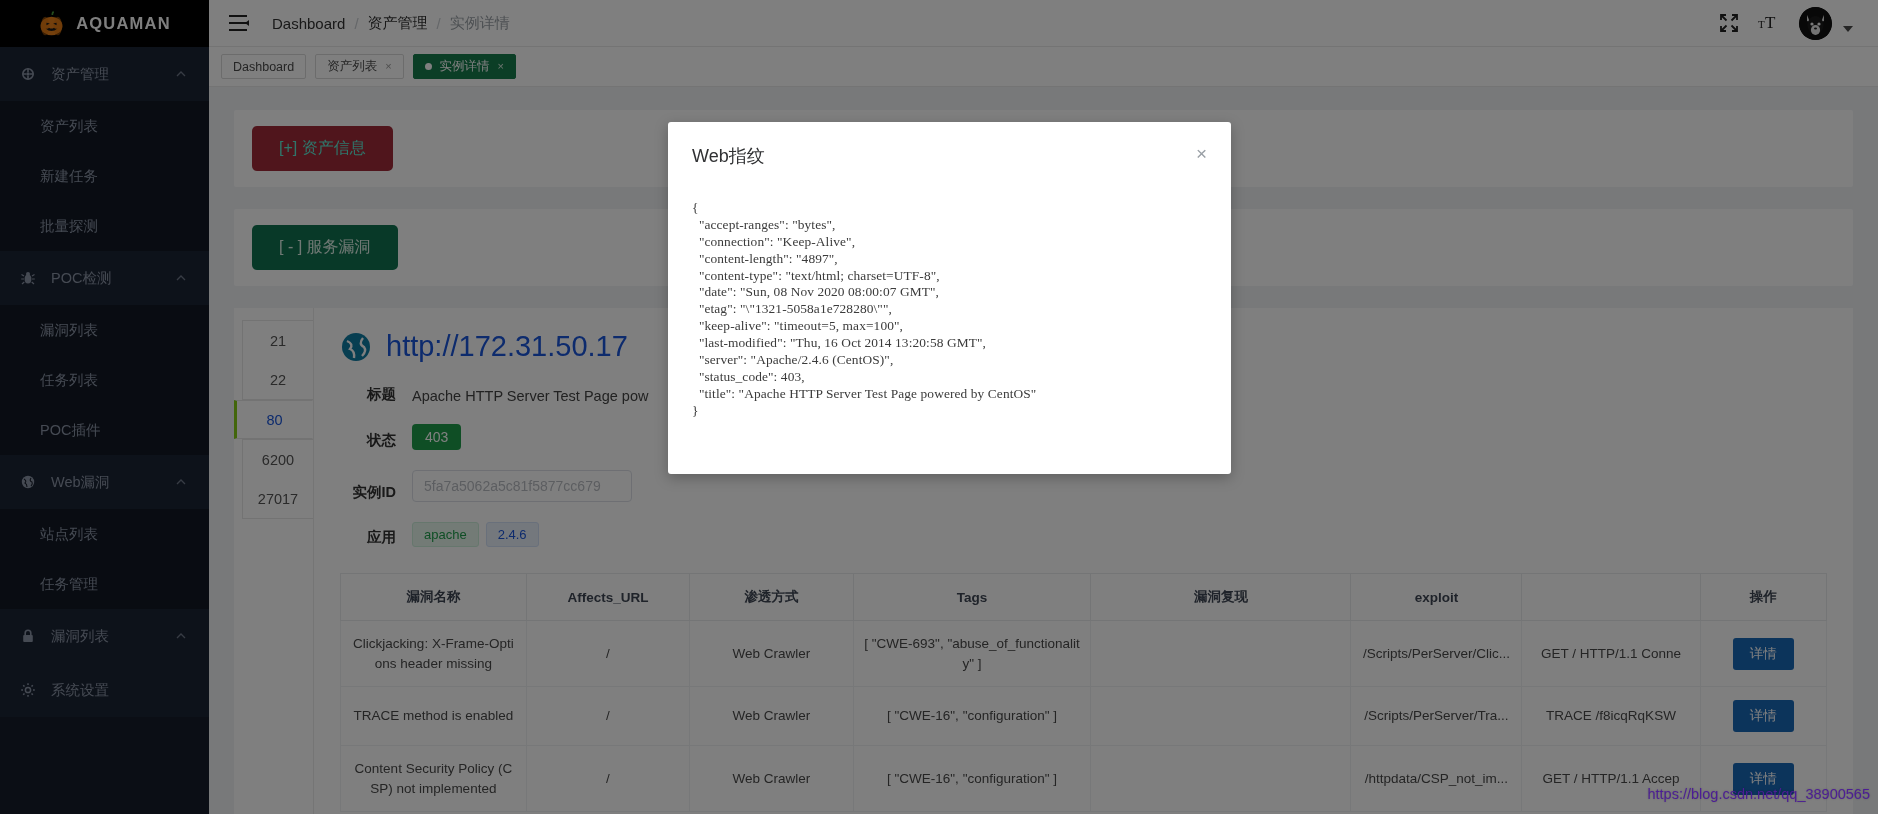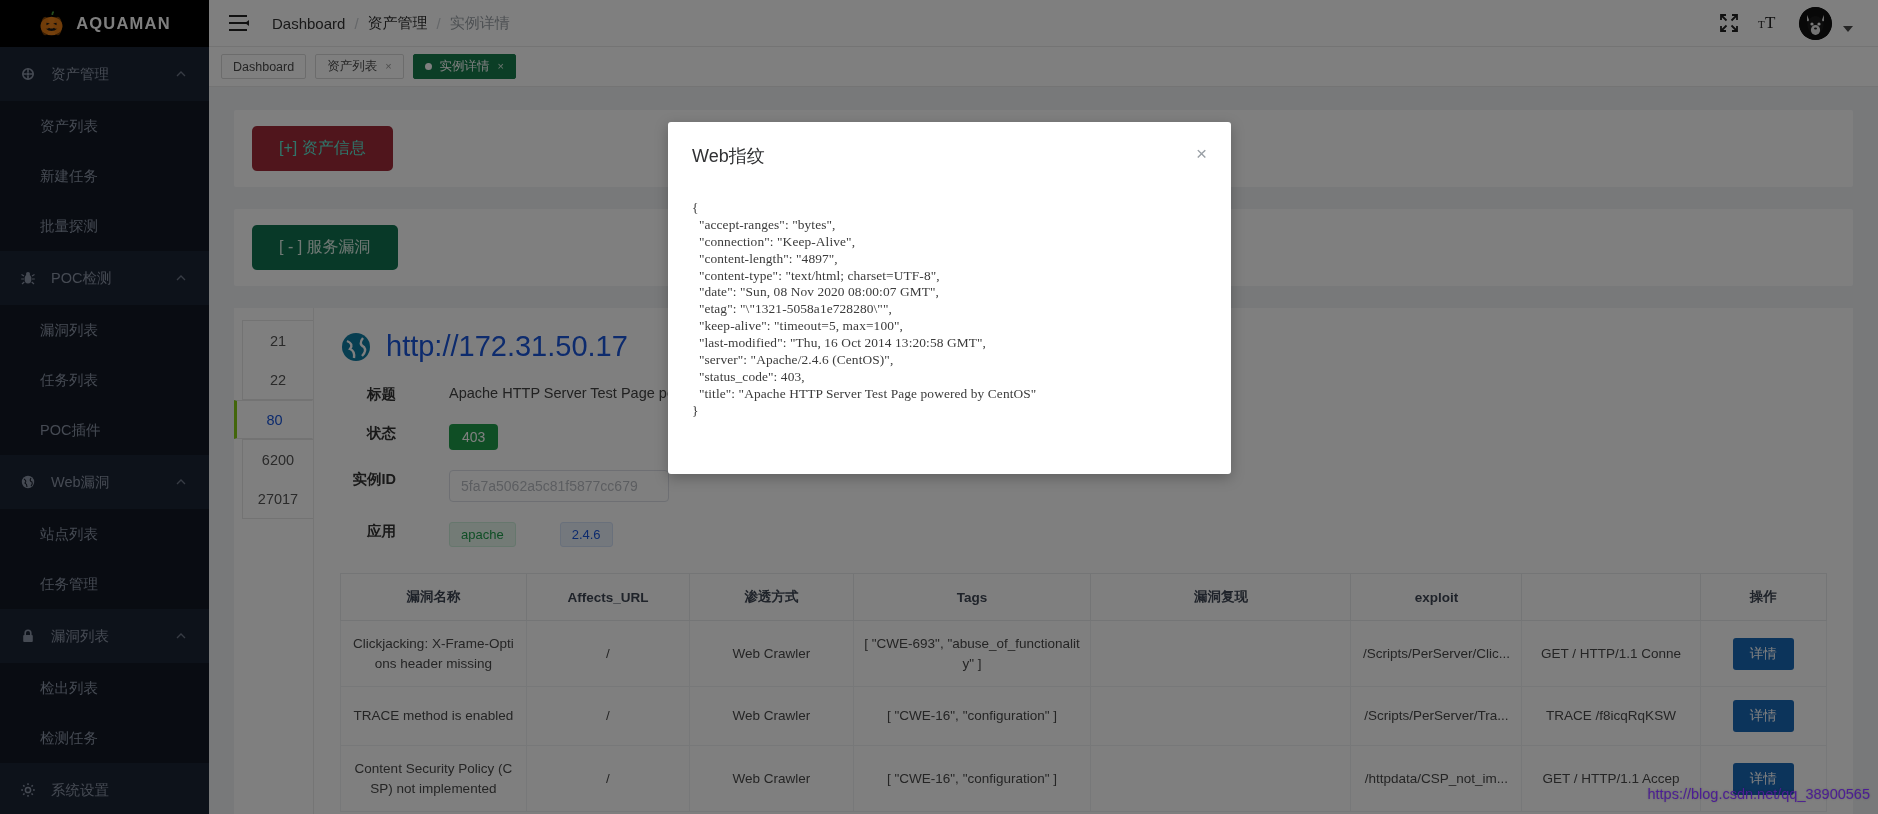--- a/index.html
+++ b/index.html
@@ -239,24 +239,23 @@
   }
   .globe-icon { flex: 0 0 auto; }
   .url-text {
     font-size: 29px;
     color: #1a56db;
     font-weight: normal;
     cursor: pointer;
     white-space: nowrap;
   }
   .field-row {
-    display: flex; align-items: flex-start;
+    display: flex; align-items: flex-end;
     margin-bottom: 20px;
     font-size: 14.5px;
-    gap: 37px;
   }
   .field-label {
     width: 56px;
     text-align: right;
     color: #333;
     font-weight: bold;
     margin-right: 16px;
     flex: 0 0 auto;
   }
   .field-value { color: #444; }
@@ -463,24 +462,20 @@
       <span class="gicon">
         <svg width="16" height="16" viewBox="0 0 16 16">
             <rect x="3.2" y="7" width="9.6" height="7" rx="1" fill="#8b95a6"></rect>
             <path d="M5.2 7 V5 a2.8 2.8 0 0 1 5.6 0 V7" fill="none" stroke="#8b95a6" stroke-width="1.6"></path>
           </svg>
       </span>
       <span class="glabel">漏洞列表</span>
       <svg class="chev" viewBox="0 0 12 12">
           <path d="M2 8 L6 4 L10 8" fill="none" stroke="#8b95a6" stroke-width="1.3"></path>
         </svg>
-    </div>
-    <div class="nav-sub">
-      <div class="nav-item">检出列表</div>
-      <div class="nav-item">检测任务</div>
     </div>
 
     <div class="nav-group-header">
       <span class="gicon">
         <svg width="16" height="16" viewBox="0 0 16 16">
             <circle cx="8" cy="8" r="2.6" fill="none" stroke="#8b95a6" stroke-width="1.5"></circle>
             <path d="M8 1.2 L8 3 M8 13 L8 14.8 M1.2 8 L3 8 M13 8 L14.8 8 M3.2 3.2 L4.5 4.5 M11.5 11.5 L12.8 12.8 M12.8 3.2 L11.5 4.5 M4.5 11.5 L3.2 12.8" stroke="#8b95a6" stroke-width="1.5"></path>
           </svg>
       </span>
       <span class="glabel">系统设置</span>

